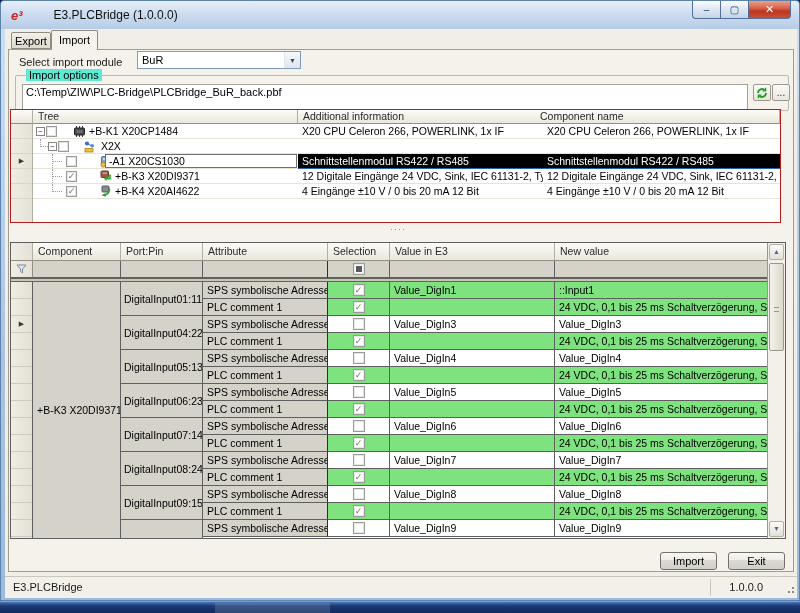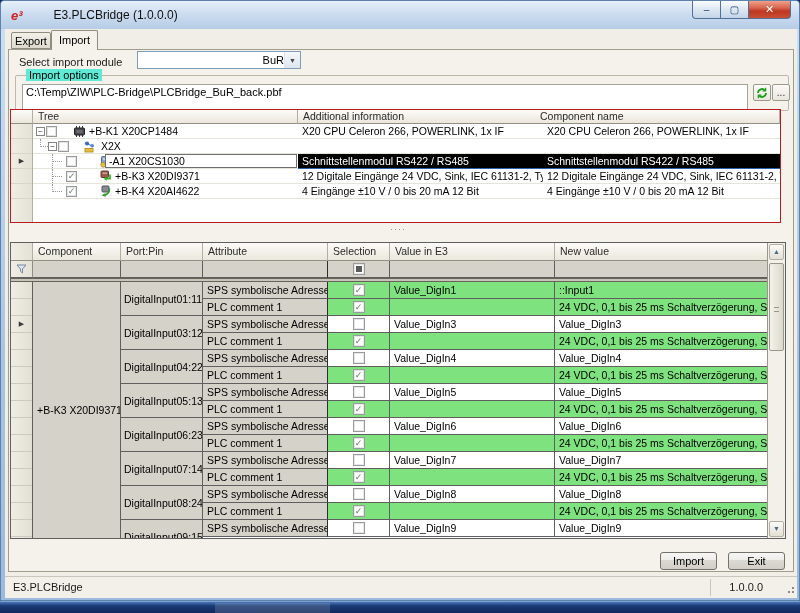--- a/index.html
+++ b/index.html
@@ -31,21 +31,21 @@
   .tab.inactive { left:6px; top:3px; width:40px; height:17px; line-height:16px; border-radius:2px 2px 0 0; }
   .tab.active { left:46px; top:1px; width:47px; height:20px; line-height:18px; background:#f4f2ea;
     border-bottom:none; border-radius:2px 2px 0 0; z-index:3; }
   .tab-page { position:absolute; left:3px; top:20px; width:786px; height:523px;
     background:#f4f2ea; border:1px solid #a09c8e; z-index:2; }
 
   
   .lbl { position:absolute; font-size:11px; color:#1a1a1a; }
   .combo { position:absolute; left:128px; top:1px; width:164px; height:18px; background:#fff;
     border:1px solid #7f9db9; font-size:11px; display:flex; align-items:center; }
-  .combo-value { flex:1; padding-left:4px;text-align:right; }
+  .combo-value { flex:1; padding-left:4px; }
   .combo-arrow { width:16px; height:100%; display:flex; align-items:center; justify-content:center;
     font-size:7px; color:#444; border-left:1px solid #dfe6ee; background:linear-gradient(#f6f8fb,#dde5ee); }
   .groupbox { position:absolute; left:6px; top:25px; width:774px; height:36px;
     border:1px solid #bcb8aa; border-radius:2px; }
   .groupbox-label { position:absolute; left:10px; top:-7px; background:#5eead4; padding:0 3px; font-size:11px; }
   .path-input { position:absolute; left:6px; top:8px; width:726px; height:31px; background:#fff;
     border:1px solid #a5a29a; font-size:11px; padding:1px 3px; line-height:13px; white-space:nowrap; overflow:hidden; }
   .sq-btn { position:absolute; top:8px; width:18px; height:17px; background:linear-gradient(#fbfbfa,#e8e5dc);
     border:1px solid #9d9a8d; border-radius:2px; display:flex; align-items:center; justify-content:center;
     font-size:10px; color:#333; }
@@ -336,21 +336,20 @@
                   <div class="sel-cell"></div>
                   <div class="sel-cell"></div>
                   <div class="sel-cell"></div>
                   <div class="sel-cell"></div>
                 </div>
               <div class="comp-col">
                 <span>+B-K3 X20DI9371</span>
               </div>
               <div class="port-col" id="grid-portcol">
                   <div class="port-cell">DigitalInput01:11</div>
-                  <div class="port-cell">DigitalInput03:12</div>
                   <div class="port-cell">DigitalInput04:22</div>
                   <div class="port-cell">DigitalInput05:13</div>
                   <div class="port-cell">DigitalInput06:23</div>
                   <div class="port-cell">DigitalInput07:14</div>
                   <div class="port-cell">DigitalInput08:24</div>
                   <div class="port-cell">DigitalInput09:15</div>
                 </div>
               <div class="g-rows" id="grid-rows">
                   <div class="g-row green">
                     <div class="g-cell c-attr">SPS symbolische Adresse</div>

